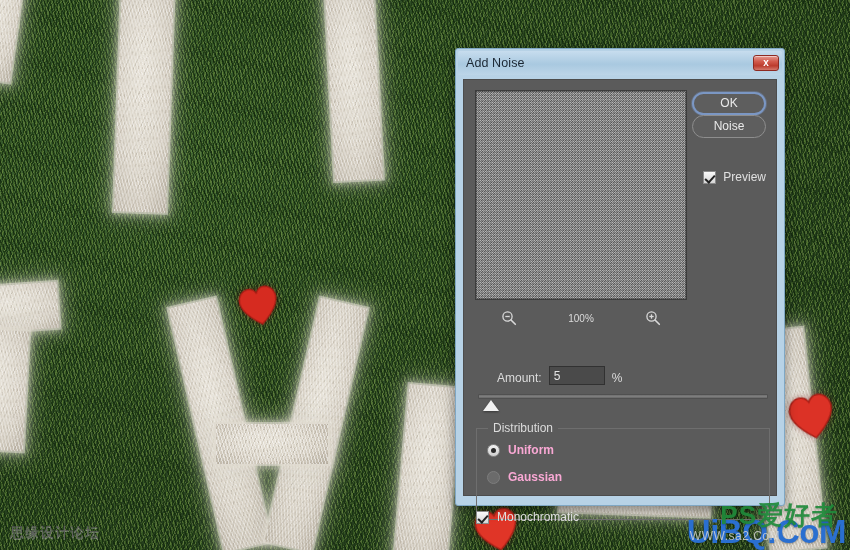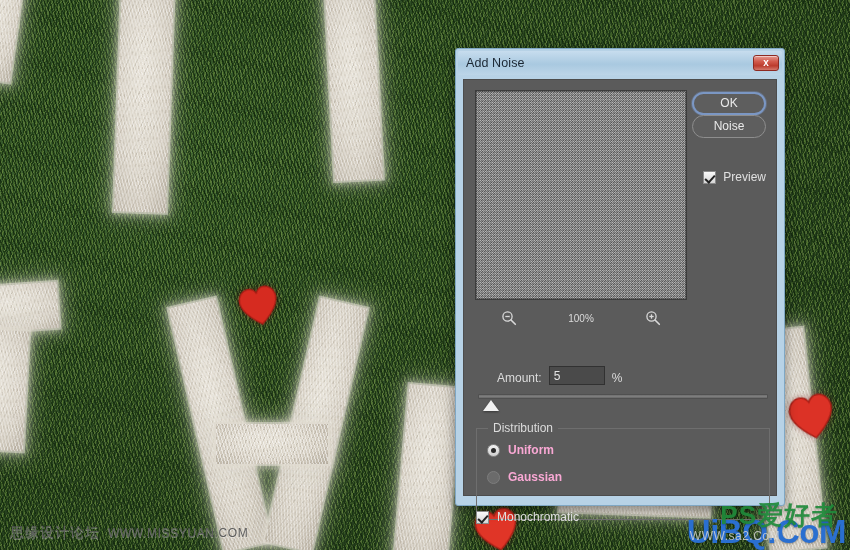--- a/index.html
+++ b/index.html
@@ -477,21 +477,20 @@
       <div class="preview-check">
         <span class="checkbox on"></span>
         <span class="check-label">Preview</span>
       </div>
 
     </div>
   </div>
 
   <div class="wm-left">
     <span class="wm-cn">思缘设计论坛</span>
-    <span class="wm-url">WWW.MISSYUAN.COM</span>
   </div>
 
   <div class="wm-right">
     <span class="wm-uibq">UiBQ.CoM</span>
     <span class="wm-ps">PS爱好者</span>
     <span class="wm-sub">WWW.sa2.CoM</span>
   </div>
 
 </div>
 

